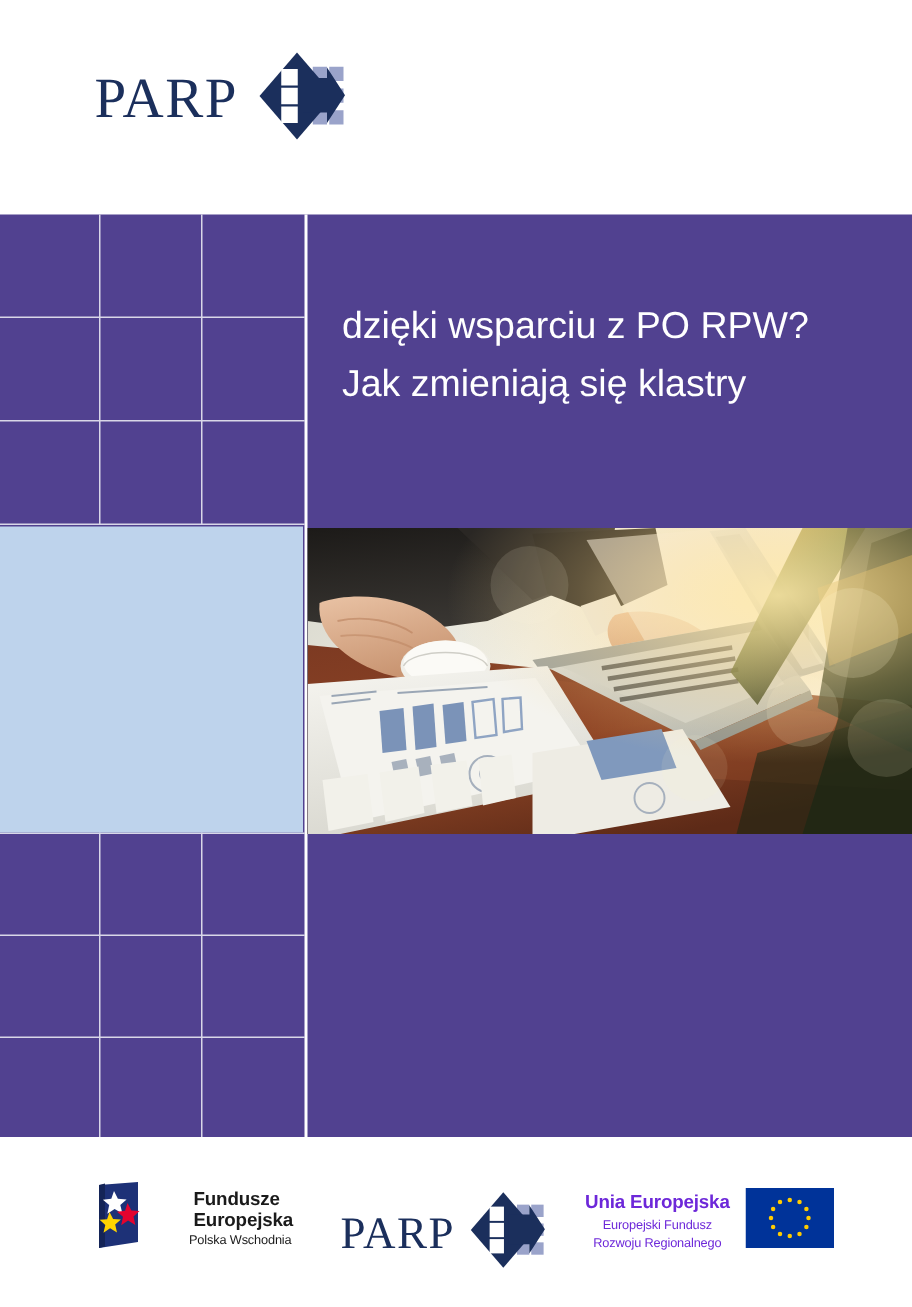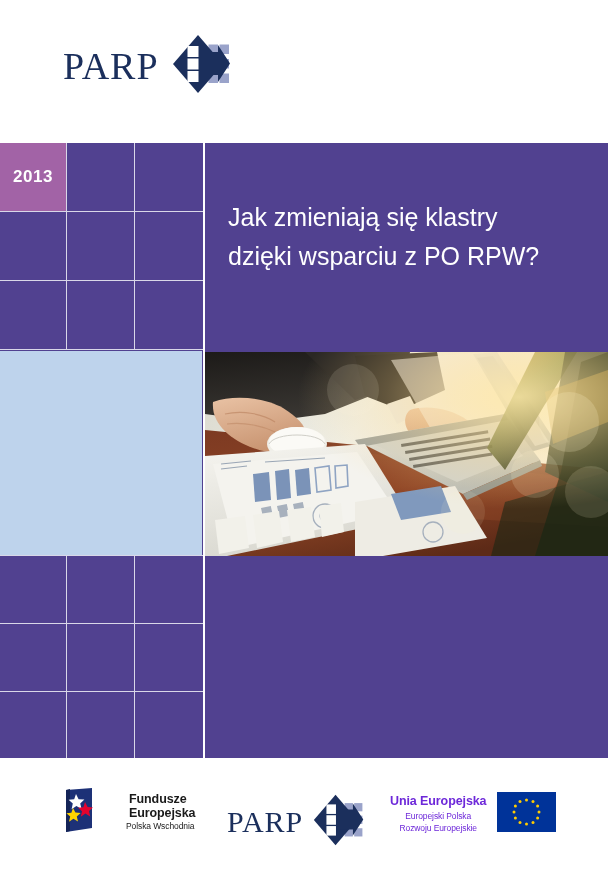--- a/index.html
+++ b/index.html
@@ -242,31 +242,28 @@
     <div class="grid-rule v-rule" style="left:66px;  top:412px; height:203px;"></div>
     <div class="grid-rule v-rule" style="left:134px; top:412px; height:203px;"></div>
 
     <div class="grid-rule h-rule" style="left:0; top:68px;  width:203px;"></div>
     <div class="grid-rule h-rule" style="left:0; top:137px; width:203px;"></div>
     <div class="grid-rule h-rule" style="left:0; top:206px; width:203px;"></div>
     <div class="grid-rule h-rule" style="left:0; top:412px; width:203px;"></div>
     <div class="grid-rule h-rule" style="left:0; top:480px; width:203px;"></div>
     <div class="grid-rule h-rule" style="left:0; top:548px; width:203px;"></div>
 
-    <div class="cell-2013">
-      <span>2013</span>
-    </div>
 
     <div class="blue-panel"></div>
 
     <div class="spine"></div>
 
     <div class="title">
+      <span class="line">dzięki wsparciu z PO RPW?</span>
       <span class="line">Jak zmieniają się klastry</span>
-      <span class="line">dzięki wsparciu z PO RPW?</span>
     </div>
 
     <div class="photo">
       <svg width="403" height="204" viewBox="0 0 403 204" preserveAspectRatio="none">
         <defs>
           <linearGradient id="sky" x1="0" y1="0" x2="1" y2="0.35">
             <stop offset="0%" stop-color="#d8d7cc"></stop>
             <stop offset="45%" stop-color="#f0efe6"></stop>
             <stop offset="100%" stop-color="#f7f3e4"></stop>
           </linearGradient>
@@ -430,22 +427,22 @@
             <rect x="15.5" y="12" width="11" height="11" fill="#ffffff"></rect>
             <rect x="15.5" y="24.5" width="11" height="11" fill="#ffffff"></rect>
             <rect x="15.5" y="37" width="11" height="11" fill="#ffffff"></rect>
           </svg>
         </span>
       </div>
 
       <div class="eu-logo">
         <span class="eu-text">
           <span class="e1">Unia Europejska</span>
-          <span class="e2">Europejski Polska</span>
-          <span class="e3">Rozwoju Europejskie</span>
+          <span class="e2">Europejski Fundusz</span>
+          <span class="e3">Rozwoju Regionalnego</span>
         </span>
         <span>
           <svg width="59" height="40" viewBox="0 0 59 40">
             <rect x="0" y="0" width="59" height="40" fill="#003399"></rect>
             <g fill="#ffcc00">
               <circle cx="29.5" cy="8" r="1.5"></circle>
               <circle cx="36.0" cy="9.4" r="1.5"></circle>
               <circle cx="40.6" cy="14.0" r="1.5"></circle>
               <circle cx="42.0" cy="20.0" r="1.5"></circle>
               <circle cx="40.6" cy="26.0" r="1.5"></circle>

